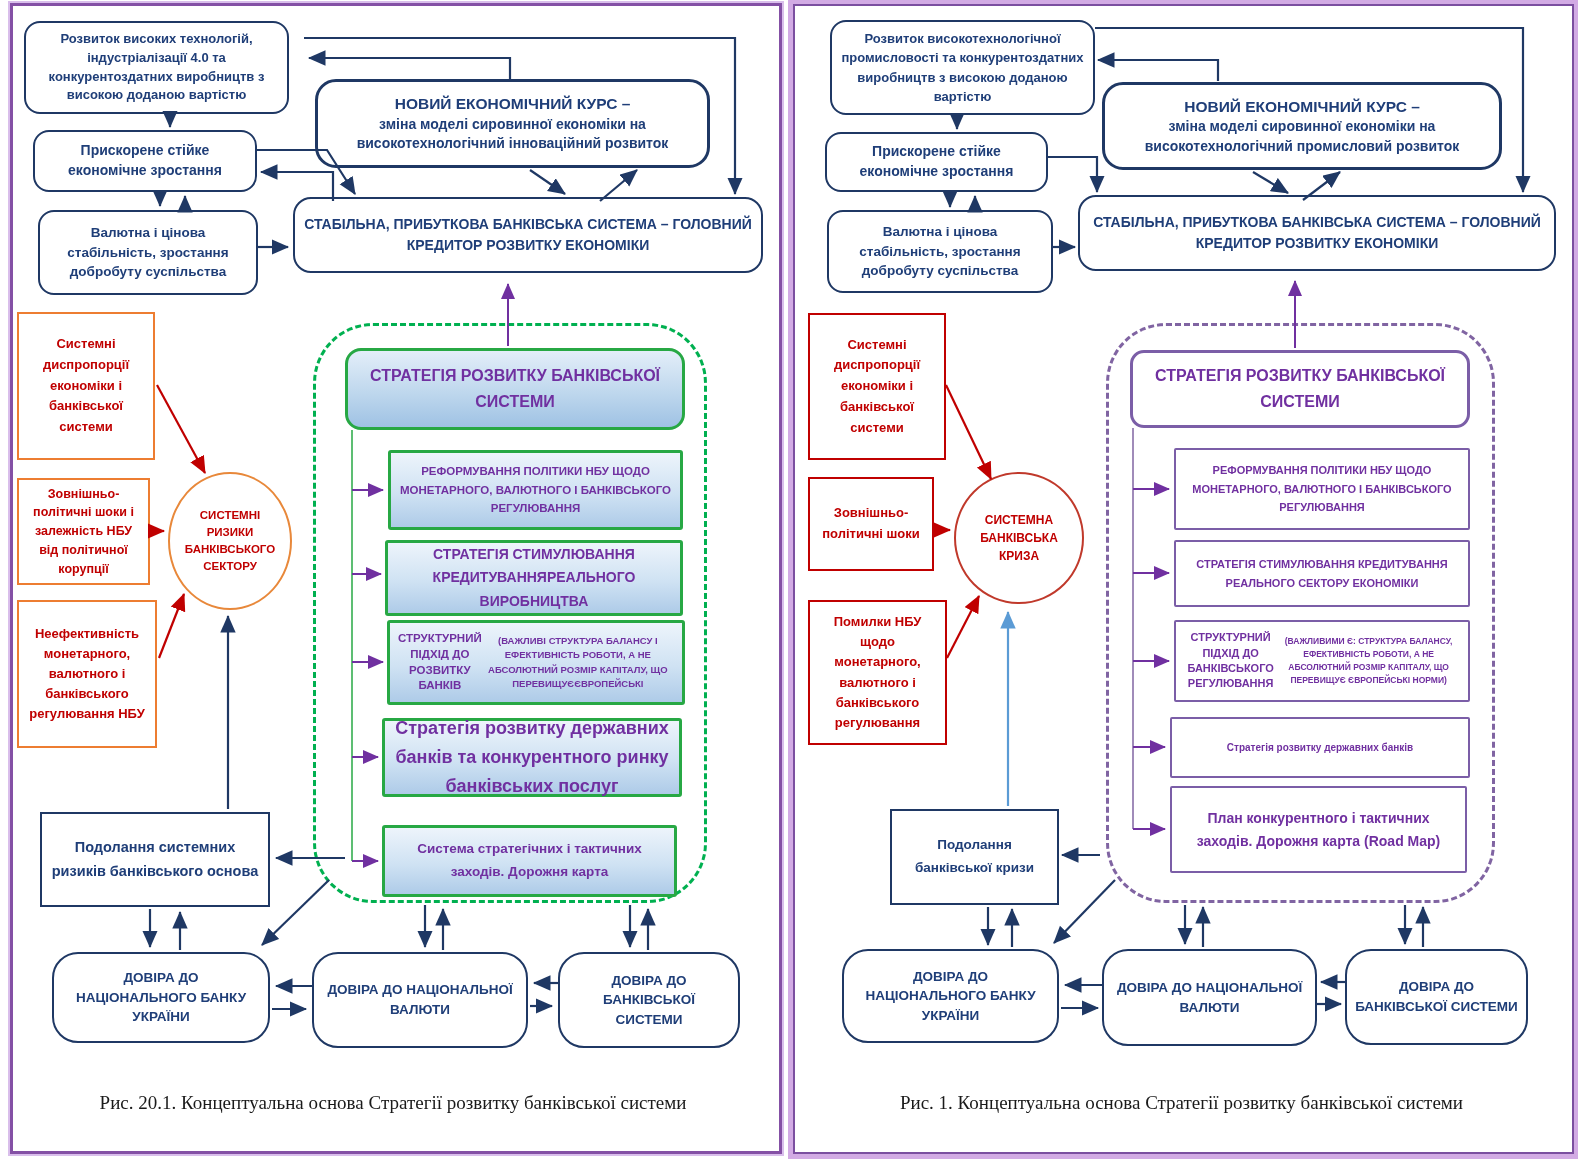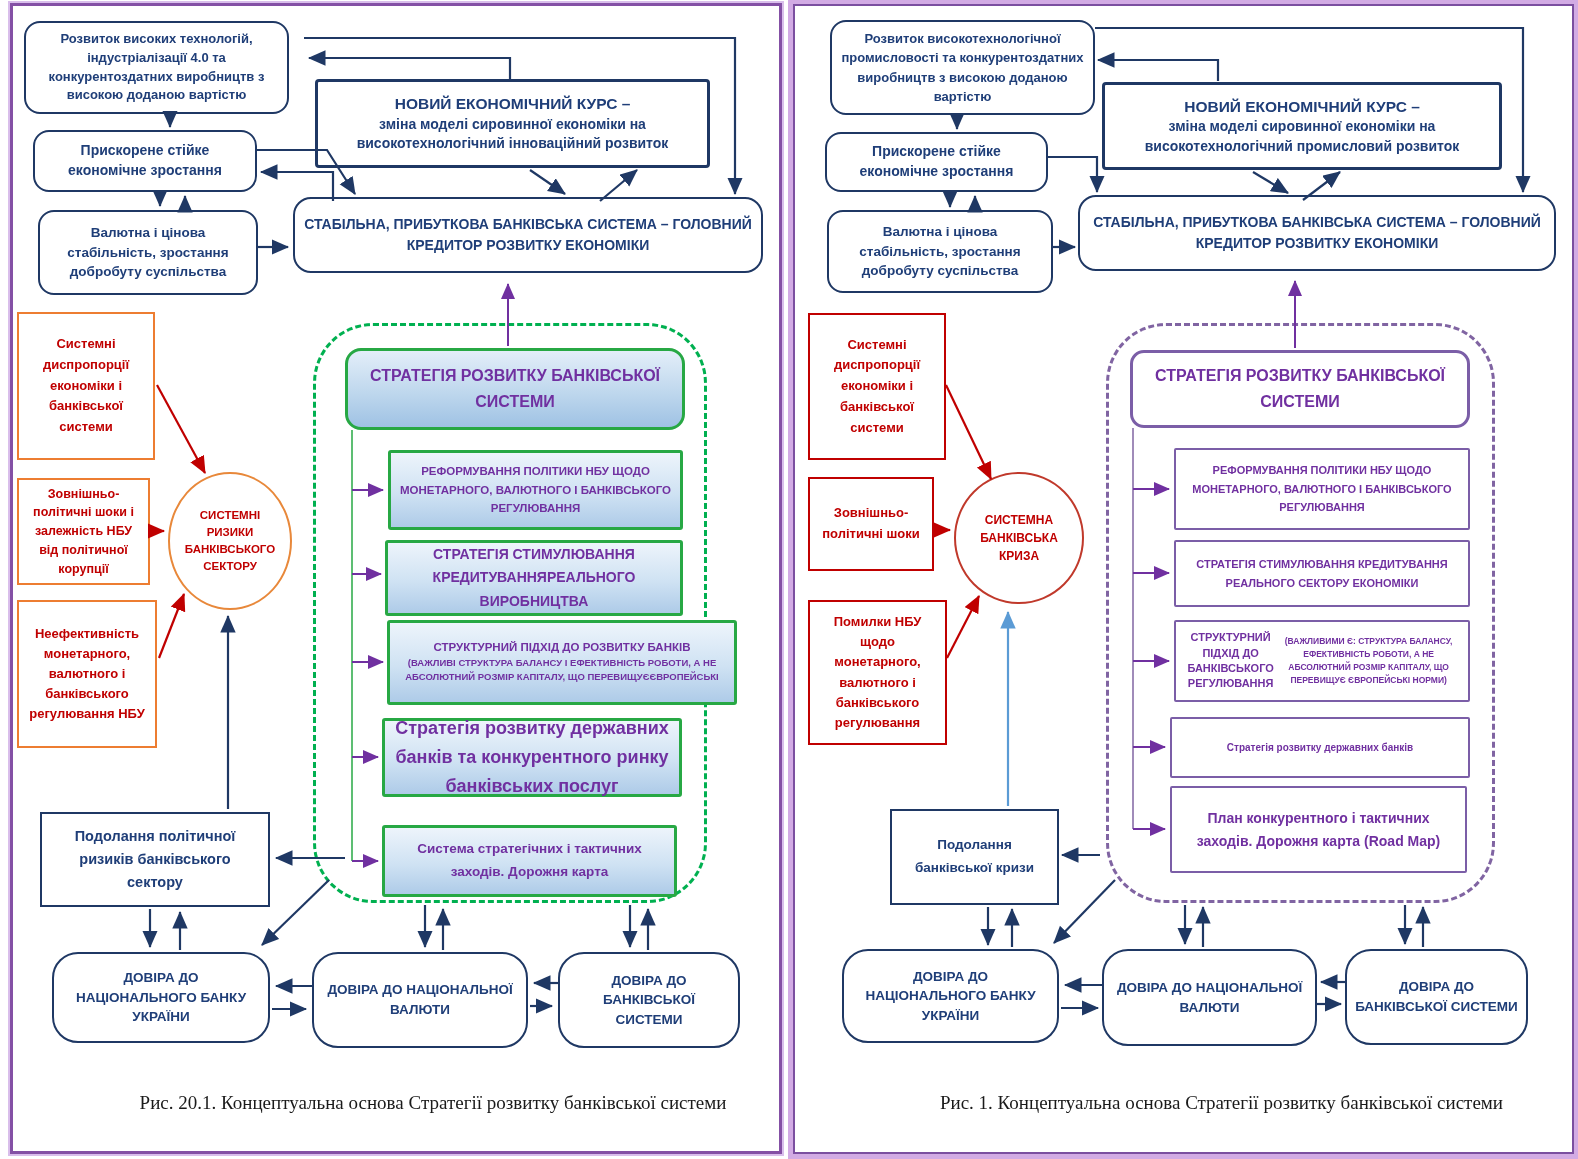--- a/index.html
+++ b/index.html
@@ -2,34 +2,34 @@
 <html><head>
 <meta charset="utf-8">
 <style>
   html,body{margin:0;padding:0;background:#ffffff;overflow:hidden;}
   #root{position:relative;width:1578px;height:1159px;font-family:"Liberation Sans",sans-serif;background:#ffffff;}
   .panel{position:absolute;background:#ffffff;}
   .panel-left{border:3px solid #8450A5;box-shadow:0 0 0 2px #D9BEEB;}
   .panel-right{border:2px solid #7B4FA0;box-shadow:0 0 0 5px #D2ABE4;}
   .bx{position:absolute;display:flex;align-items:center;justify-content:center;text-align:center;box-sizing:border-box;font-weight:bold;}
   .navy{border:2.5px solid #1F3864;color:#1F3E78;background:#fff;border-radius:16px;}
-  .navy-thick{border-width:3.5px;border-radius:4px;}
+  .navy-thick{border-width:3.5px;border-radius:21px;}
   .sq{border-radius:0;border-width:2px;}
   .trust{border-radius:26px;font-size:13.5px;line-height:1.45;}
   .redL{border:2px solid #ED7D31;color:#C00000;background:#fff;border-radius:0;}
   .redR{border:2px solid #C00000;color:#C00000;background:#fff;border-radius:0;}
   .circ{border-radius:50%;background:#fff;display:flex;align-items:center;justify-content:center;text-align:center;position:absolute;box-sizing:border-box;font-weight:bold;}
   .gdash{position:absolute;border:3px dashed #00B050;border-radius:60px;box-sizing:border-box;}
   .pdash{position:absolute;border:3px dashed #8064A2;border-radius:60px;box-sizing:border-box;}
   .sgreen{border:3px solid #27A844;background:linear-gradient(180deg,#EDF4FB 0%,#CFE2F3 55%,#AECBE8 100%);color:#7030A0;border-radius:3px;}
   .sgreen-hdr{border-radius:16px;background:linear-gradient(180deg,#E3EEF9 0%,#BBD5EC 60%,#9FC2E4 100%);}
   .spurp{border:2.5px solid #7B5EA7;background:#fff;color:#7030A0;border-radius:2px;}
   .spurp-hdr{border-width:3px;border-radius:14px;}
   .pad{padding:4px 8px;}
-  .caption{position:absolute;font-family:"Liberation Serif",serif;font-size:19px;color:#1a1a1a;text-align:center;font-weight:normal;margin-left:40px;}
+  .caption{position:absolute;font-family:"Liberation Serif",serif;font-size:19px;color:#1a1a1a;text-align:center;font-weight:normal;}
   svg.arrows{position:absolute;left:0;top:0;pointer-events:none;}
   .detail{display:block;}
 </style>
 </head>
 <body>
 
 <div id="root">
 
   <div class="panel panel-left" style="left:10px;top:3px;width:766px;height:1145px;"></div>
 
@@ -73,33 +73,33 @@
   <div class="bx sgreen sgreen-hdr pad" style="left:345px;top:348px;width:340px;height:82px;font-size:16px;line-height:1.6;">
     <span>СТРАТЕГІЯ РОЗВИТКУ БАНКІВСЬКОЇ СИСТЕМИ</span>
   </div>
 
   <div class="bx sgreen pad" style="left:388px;top:450px;width:295px;height:80px;font-size:11.5px;line-height:1.65;">
     <span>РЕФОРМУВАННЯ ПОЛІТИКИ НБУ ЩОДО МОНЕТАРНОГО, ВАЛЮТНОГО І БАНКІВСЬКОГО РЕГУЛЮВАННЯ</span>
   </div>
   <div class="bx sgreen pad" style="left:385px;top:540px;width:298px;height:76px;font-size:14px;line-height:1.65;">
     <span>СТРАТЕГІЯ СТИМУЛЮВАННЯ КРЕДИТУВАННЯРЕАЛЬНОГО ВИРОБНИЦТВА</span>
   </div>
-  <div class="bx sgreen pad" style="left:387px;top:620px;width:350px;height:85px;font-size:11.5px;line-height:1.35;overflow:hidden;flex-direction:column;">
+  <div class="bx sgreen pad" style="left:387px;top:620px;width:298px;height:85px;font-size:11.5px;line-height:1.35;overflow:hidden;flex-direction:row;">
     <span>СТРУКТУРНИЙ ПІДХІД ДО РОЗВИТКУ БАНКІВ</span>
     <span class="detail" style="font-size:9.5px;line-height:1.5;">(ВАЖЛИВІ СТРУКТУРА БАЛАНСУ І ЕФЕКТИВНІСТЬ РОБОТИ, А НЕ АБСОЛЮТНИЙ РОЗМІР КАПІТАЛУ, ЩО ПЕРЕВИЩУЄЄВРОПЕЙСЬКІ</span>
   </div>
   <div class="bx sgreen pad" style="left:382px;top:718px;width:300px;height:79px;font-size:18px;line-height:1.6;text-align:center;">
     <span>Стратегія розвитку державних банків та конкурентного ринку банківських послуг</span>
   </div>
   <div class="bx sgreen pad" style="left:382px;top:825px;width:295px;height:72px;font-size:13.5px;line-height:1.7;">
     <span>Система стратегічних і тактичних заходів. Дорожня карта</span>
   </div>
 
   <div class="bx navy sq pad" style="left:40px;top:812px;width:230px;height:95px;font-size:14.5px;line-height:1.6;">
-    <span>Подолання політичної ризиків банківського сектору</span>
+    <span>Подолання системних ризиків банківського основа</span>
   </div>
 
   <div class="bx navy trust pad" style="left:52px;top:952px;width:218px;height:91px;">
     <span>ДОВІРА ДО НАЦІОНАЛЬНОГО БАНКУ УКРАЇНИ</span>
   </div>
   <div class="bx navy trust pad" style="left:312px;top:952px;width:216px;height:96px;">
     <span>ДОВІРА ДО НАЦІОНАЛЬНОЇ ВАЛЮТИ</span>
   </div>
   <div class="bx navy trust pad" style="left:558px;top:952px;width:182px;height:96px;">
     <span>ДОВІРА ДО БАНКІВСЬКОЇ СИСТЕМИ</span>

